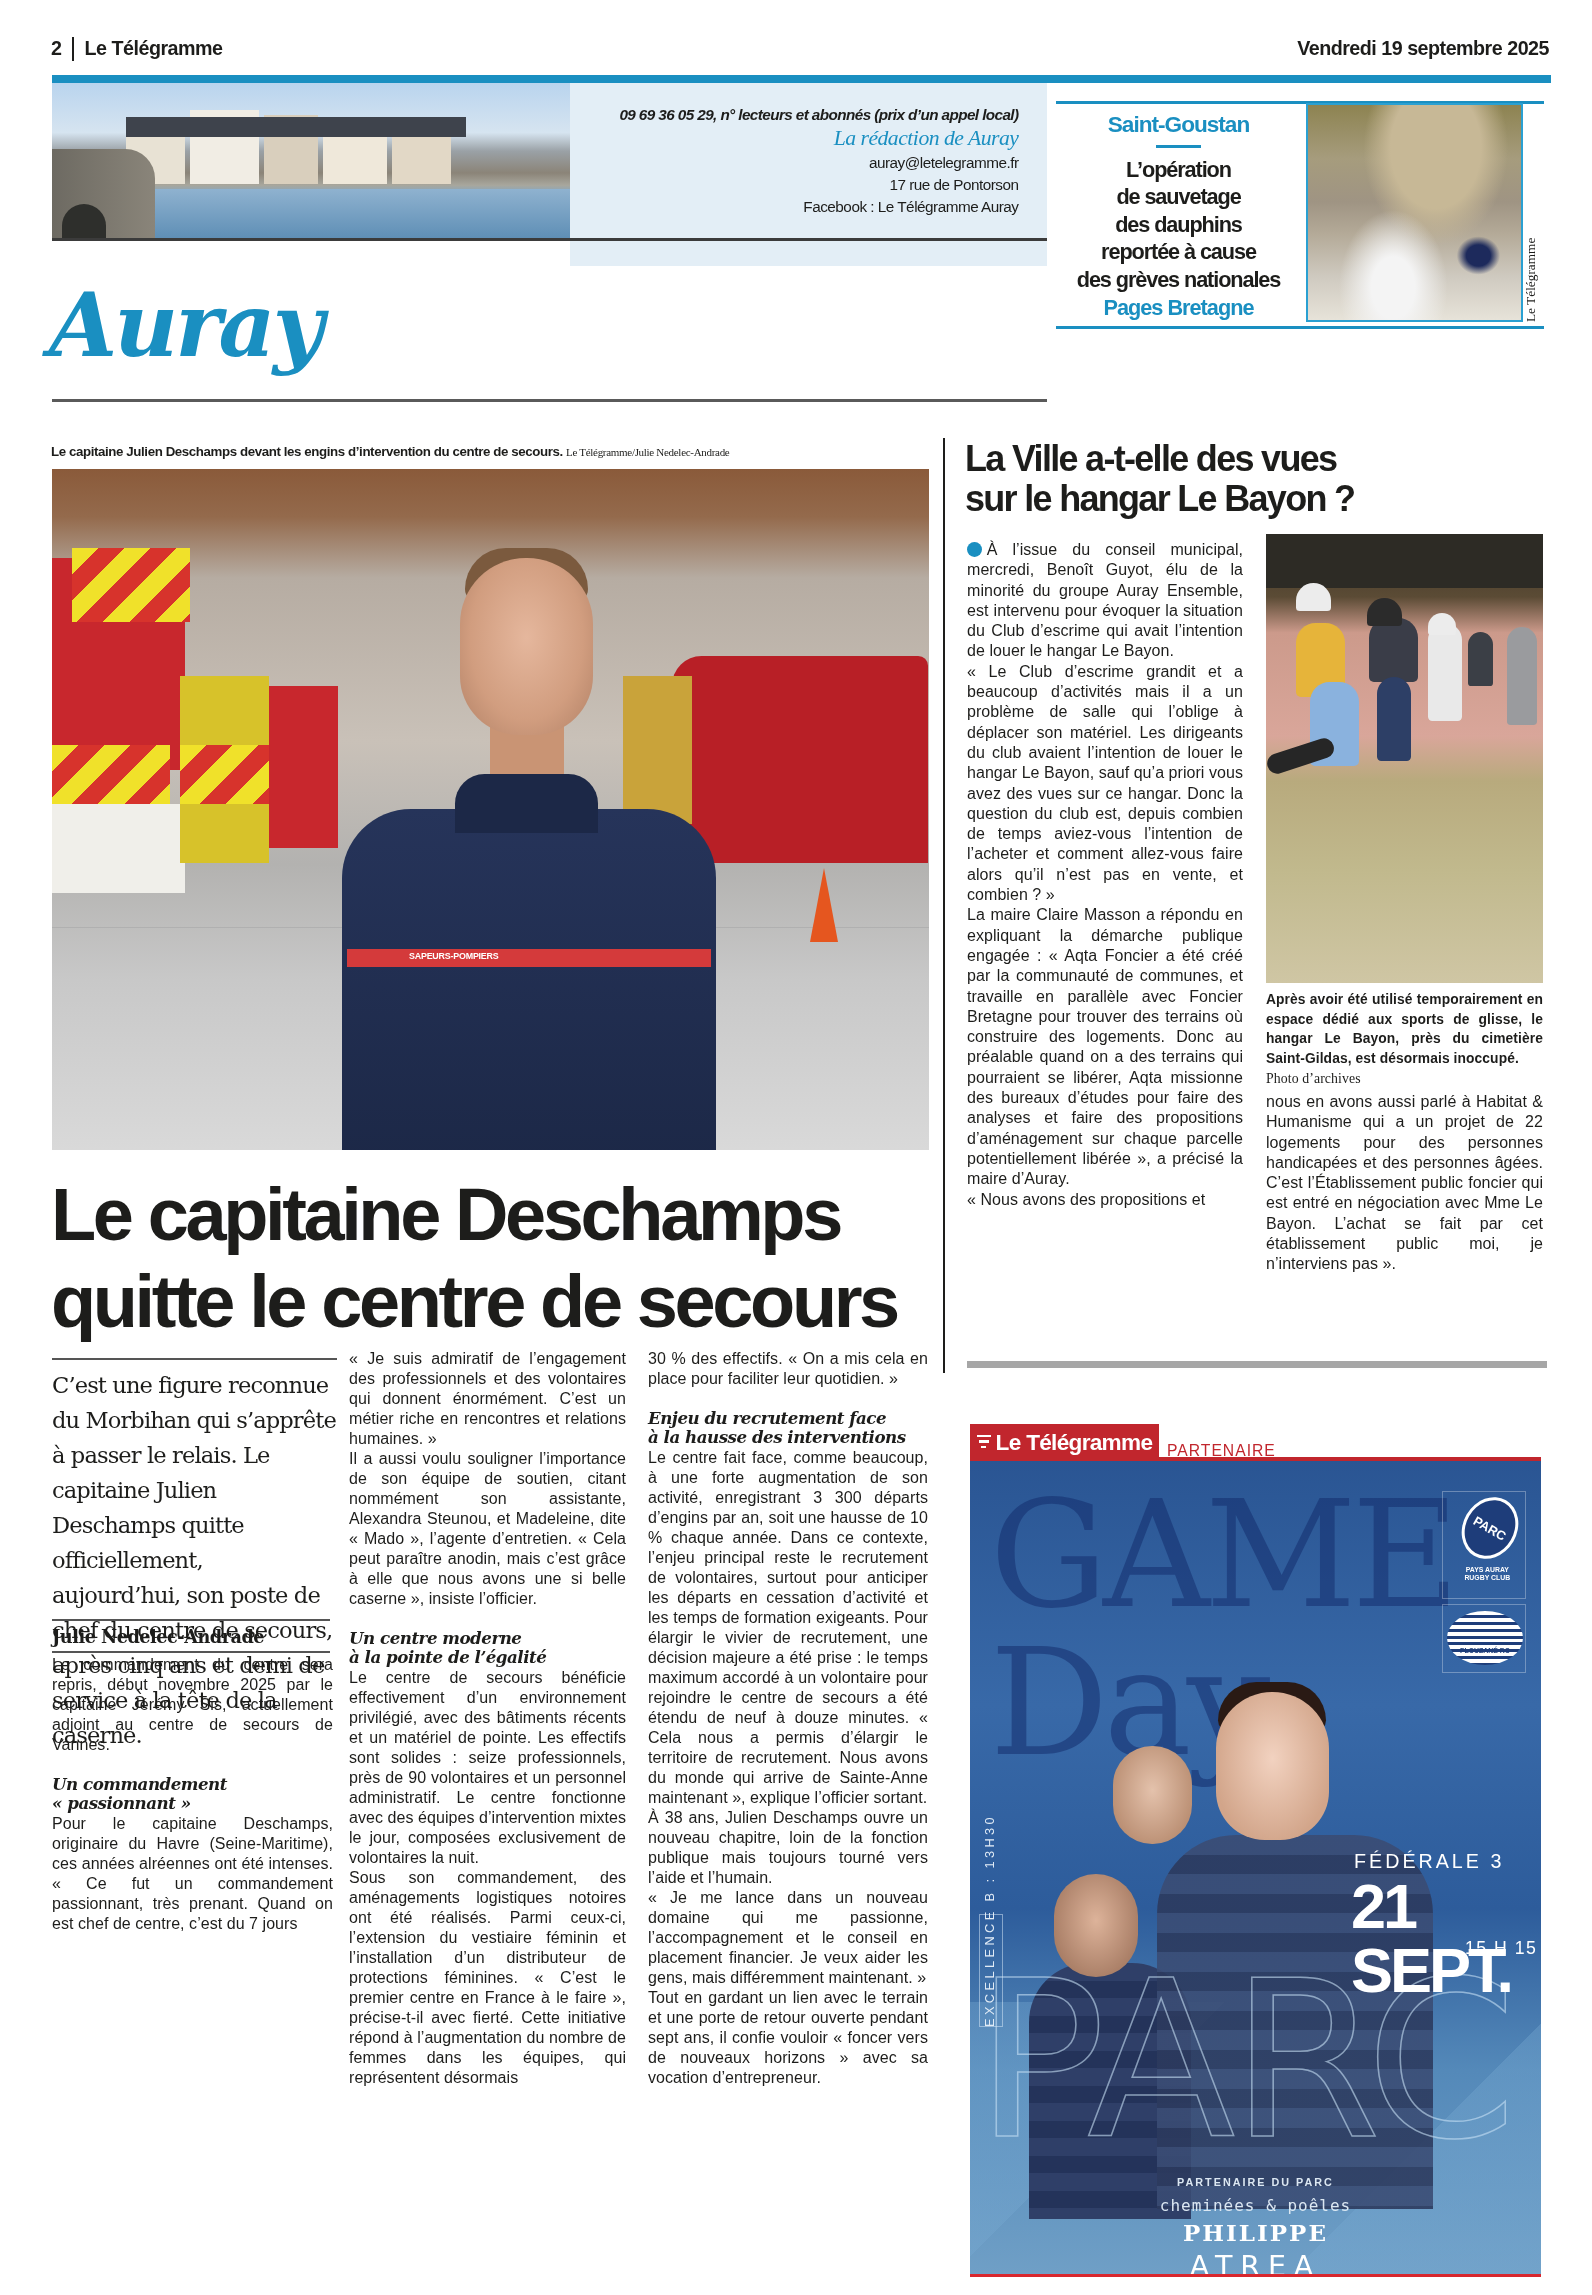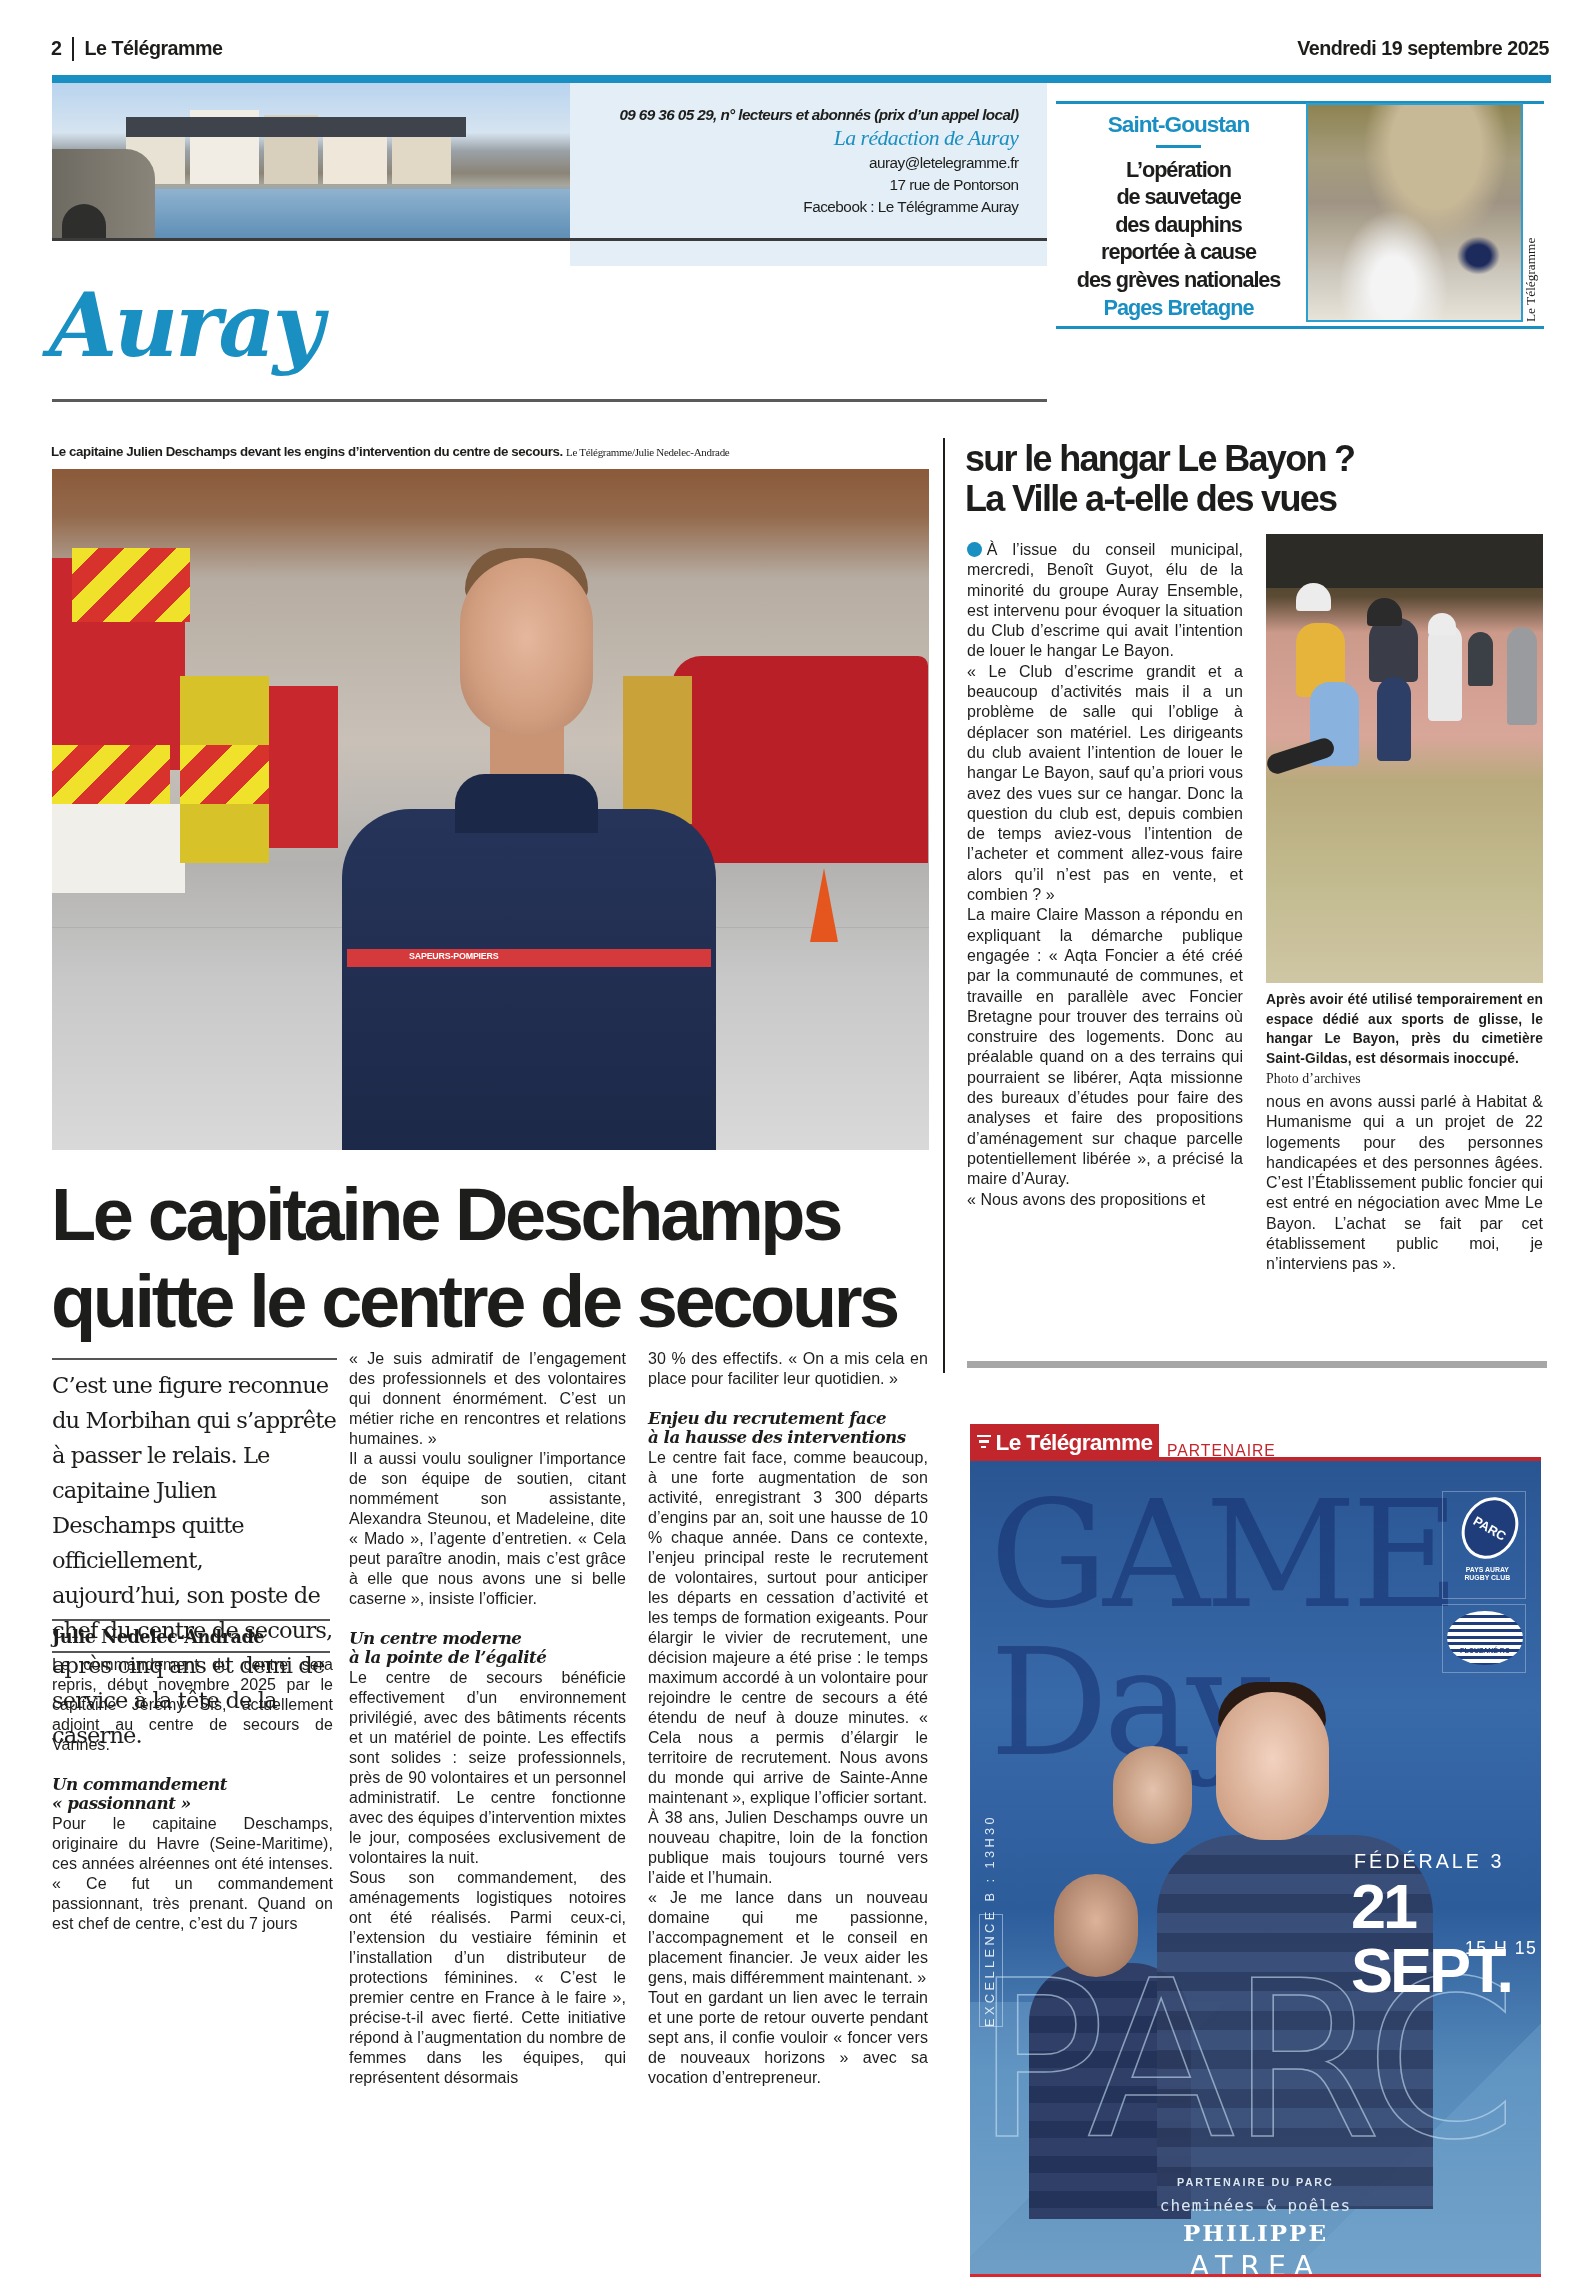--- a/index.html
+++ b/index.html
@@ -264,22 +264,22 @@
     <div>Enjeu du recrutement face</div>
     <div>à la hausse des interventions</div>
   </div>
   <p>Le centre fait face, comme beaucoup, à une forte augmentation de son activité, enregistrant 3 300 départs d’engins par an, soit une hausse de 10 % chaque année. Dans ce contexte, l’enjeu principal reste le recrutement de volontaires, surtout pour anticiper les départs en cessation d’activité et les temps de formation exigeants. Pour élargir le vivier de recrutement, une décision majeure a été prise : le temps maximum accordé à un volontaire pour rejoindre le centre de secours a été étendu de neuf à douze minutes. « Cela nous a permis d’élargir le territoire de recrutement. Nous avons du monde qui arrive de Sainte-Anne maintenant », explique l’officier sortant.</p>
   <p>À 38 ans, Julien Deschamps ouvre un nouveau chapitre, loin de la fonction publique mais toujours tourné vers l’aide et l’humain.</p>
   <p>« Je me lance dans un nouveau domaine qui me passionne, l’accompagnement et le conseil en placement financier. Je veux aider les gens, mais différemment maintenant. »</p>
   <p>Tout en gardant un lien avec le terrain et une porte de retour ouverte pendant sept ans, il confie vouloir « foncer vers de nouveaux horizons » avec sa vocation d’entrepreneur.</p>
 </div>
 
 <div id="side-headline" class="abs">
+  <div>La Ville a-t-elle des vues</div>
   <div>sur le hangar Le Bayon ?</div>
-  <div>La Ville a-t-elle des vues</div>
 </div>
 
 <div id="side-col-1" class="col">
   <p><span class="bullet"></span><span>À l’issue du conseil municipal, mercredi, Benoît Guyot, élu de la minorité du groupe Auray Ensemble, est intervenu pour évoquer la situation du Club d’escrime qui avait l’intention de louer le hangar Le Bayon.</span></p>
   <p>« Le Club d’escrime grandit et a beaucoup d’activités mais il a un problème de salle qui l’oblige à déplacer son matériel. Les dirigeants du club avaient l’intention de louer le hangar Le Bayon, sauf qu’a priori vous avez des vues sur ce hangar. Donc la question du club est, depuis combien de temps aviez-vous l’intention de l’acheter et comment allez-vous faire alors qu’il n’est pas en vente, et combien ? »</p>
   <p>La maire Claire Masson a répondu en expliquant la démarche publique engagée : « Aqta Foncier a été créé par la communauté de communes, et travaille en parallèle avec Foncier Bretagne pour trouver des terrains où construire des logements. Donc au préalable quand on a des terrains qui pourraient se libérer, Aqta missionne des bureaux d’études pour faire des analyses et faire des propositions d’aménagement sur chaque parcelle potentiellement libérée », a précisé la maire d’Auray.</p>
   <p>« Nous avons des propositions et</p>
 </div>
 
 <div id="side-photo" class="abs">

